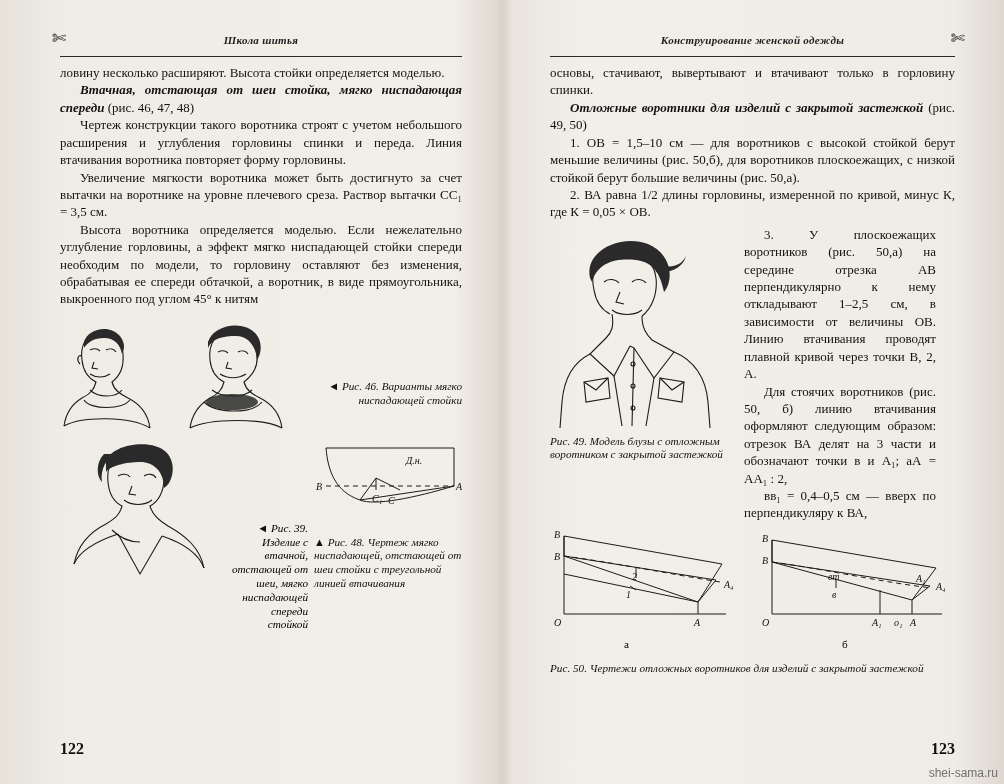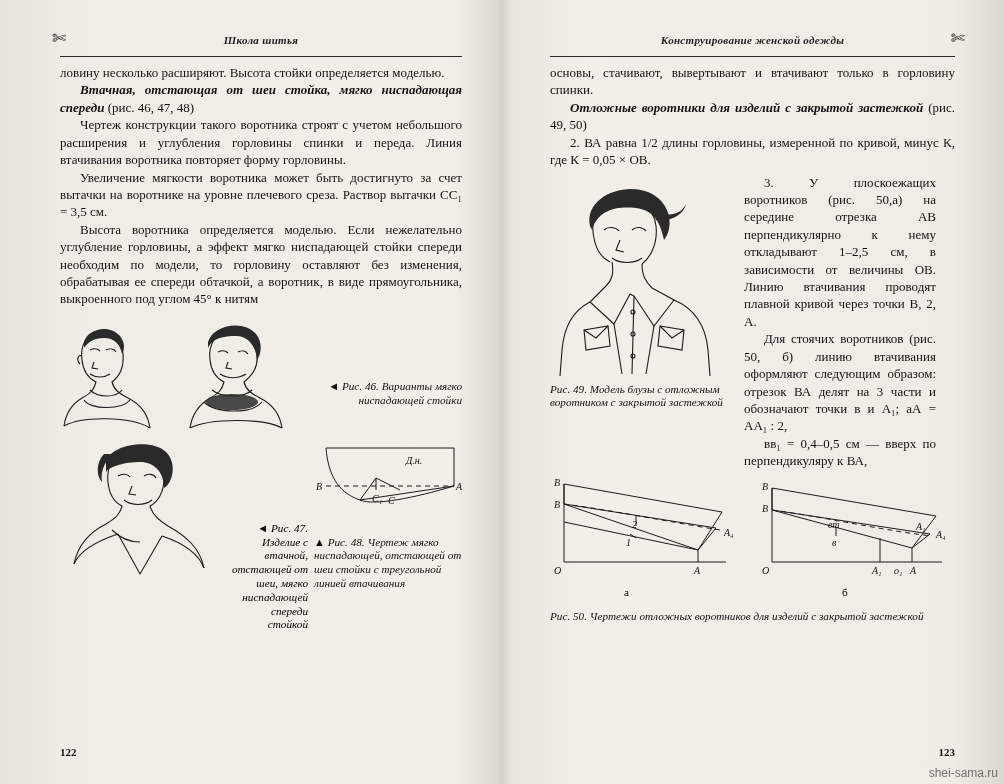--- a/index.html
+++ b/index.html
@@ -48,21 +48,21 @@
   .sub .plain{font-weight:normal;font-style:normal;}
 
   
   .cap{
     font-size:11.2px;line-height:13.6px;color:#111;text-align:left;
   }
   .cap i{font-style:italic;}
   .capl{font-size:11.2px;line-height:13.8px;color:#111;text-align:right;}
 
   .pagenum{
-    position:absolute;bottom:26px;font-size:11px;font-weight:bold;color:#111;margin-top:44px;
+    position:absolute;bottom:26px;font-size:16px;font-weight:bold;color:#111;margin-top:44px;
   }
   .page.left .pagenum{left:60px;}
   .page.right .pagenum{right:55px;}
 
   .wm{
     position:absolute;right:6px;bottom:4px;
     font-family:Liberation Sans, sans-serif;font-size:12px;color:#6f6f6f;
   }
 
   .figbox{position:relative;}
@@ -150,21 +150,21 @@
             <path d="M14 126 C20 112 40 102 58 96"></path>
             <path d="M144 130 C138 114 120 104 102 98"></path>
             <path d="M58 96 L80 136 L102 98"></path>
             <path d="M52 92 C60 100 68 104 80 104"></path>
           </g>
         </svg>
       </div>
 
       <div style="width:92px;font-size:11.2px;line-height:13.8px;text-align:right;padding-top:84px;">
         <span class="arrow">◄</span>
-        <i>Рис. 47. Изделие с втачной, отстающей от шеи, мягко ниспадающей спереди стойкой</i>
+        <i>Рис. 39. Изделие с втачной, отстающей от шеи, мягко ниспадающей спереди стойкой</i>
       </div>
 
       <div style="width:150px;padding-left:6px;">
         <svg width="148" height="92" viewBox="0 0 148 92">
           <g fill="none" stroke="#1b1b1b" stroke-width="1">
             <path d="M12 10 L140 10"></path>
             <path d="M140 10 L140 48"></path>
             <path d="M12 10 C14 34 22 54 46 62"></path>
             <path d="M46 62 L140 48"></path>
             <path d="M12 48 L140 48" stroke-dasharray="5,4"></path>
@@ -196,20 +196,21 @@
       <div class="title">Конструирование женской одежды</div>
       <span class="scissors">✄</span>
       <div class="rule"></div>
     </div>
 
     <div class="col">
       <p class="noind">основы, стачивают, вывертывают и втачивают только в горловину спинки.</p>
 
       <p class="sub"><span>Отложные воротники для изделий с закрытой застежкой</span> <span class="plain">(рис. 49, 50)</span></p>
 
+      <p>1. ОВ = 1,5–10 см — для воротников с высокой стойкой берут меньшие величины (рис. 50,б), для воротников плоскоежащих, с низкой стойкой берут большие величины (рис. 50,а).</p>
       <p>2. ВА равна 1/2 длины горловины, измеренной по кривой, минус К, где К = 0,05 × ОВ.</p>
     </div>
 
     <div class="flowrap" style="margin-top:5px;">
 
       <div style="width:186px;">
         <svg width="186" height="206" viewBox="0 0 186 206">
           <g fill="none" stroke="#1b1b1b" stroke-width="1.1">
 
             <path d="M62 26 C46 30 40 46 44 64 C46 76 52 84 60 88"></path>

